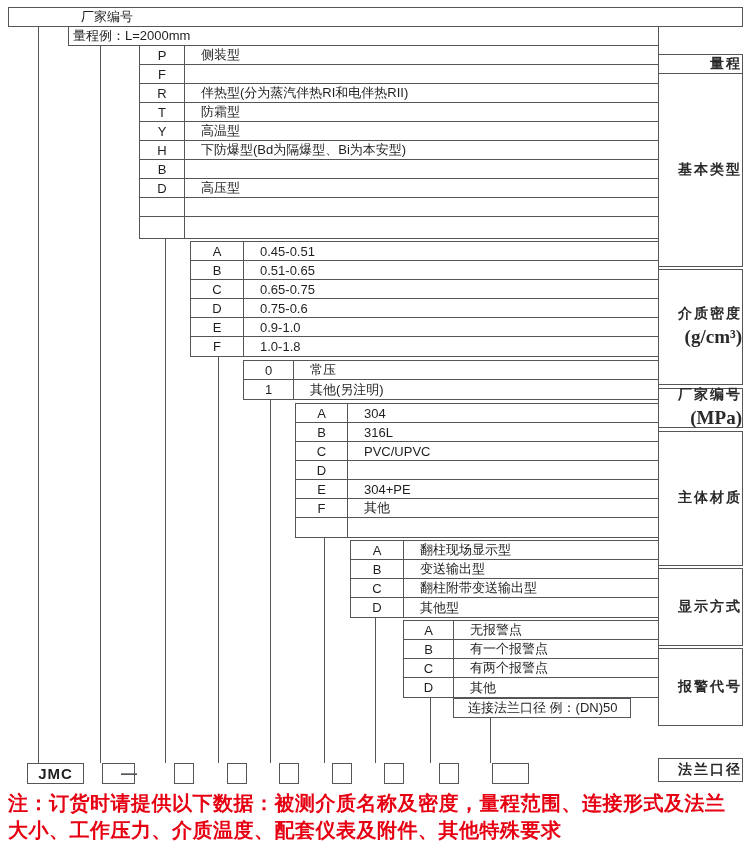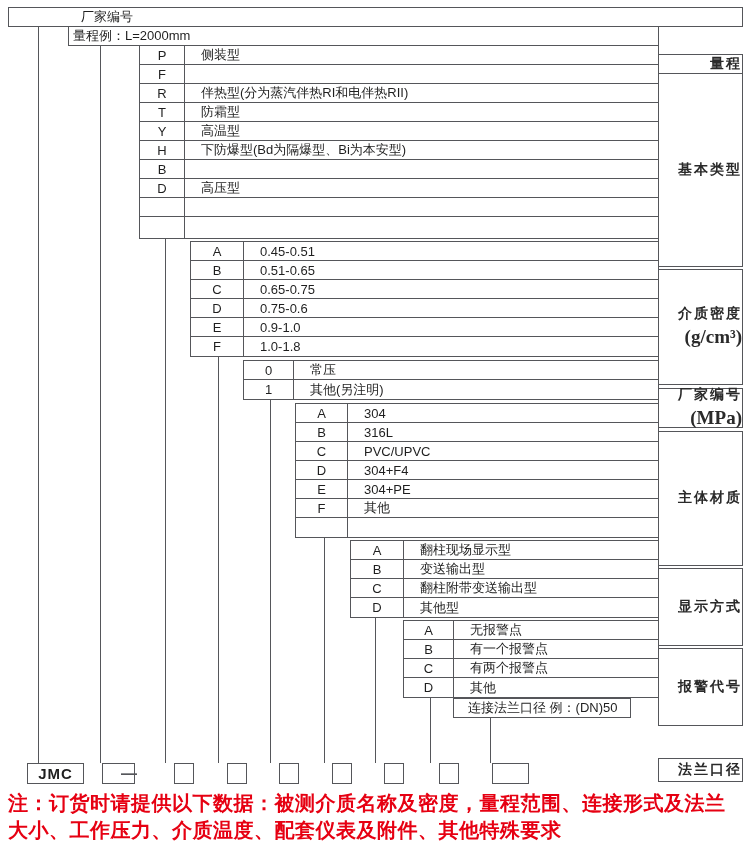--- a/index.html
+++ b/index.html
@@ -167,21 +167,20 @@
     <div class="trow">
         <div class="code">B</div>
         <div class="desc">316L</div>
       </div>
     <div class="trow">
         <div class="code">C</div>
         <div class="desc">PVC/UPVC</div>
       </div>
     <div class="trow">
         <div class="code">D</div>
-        <div class="desc">304+F4</div>
       </div>
     <div class="trow">
         <div class="code">E</div>
         <div class="desc">304+PE</div>
       </div>
     <div class="trow">
         <div class="code">F</div>
         <div class="desc">其他</div>
       </div>
     <div class="trow last">

